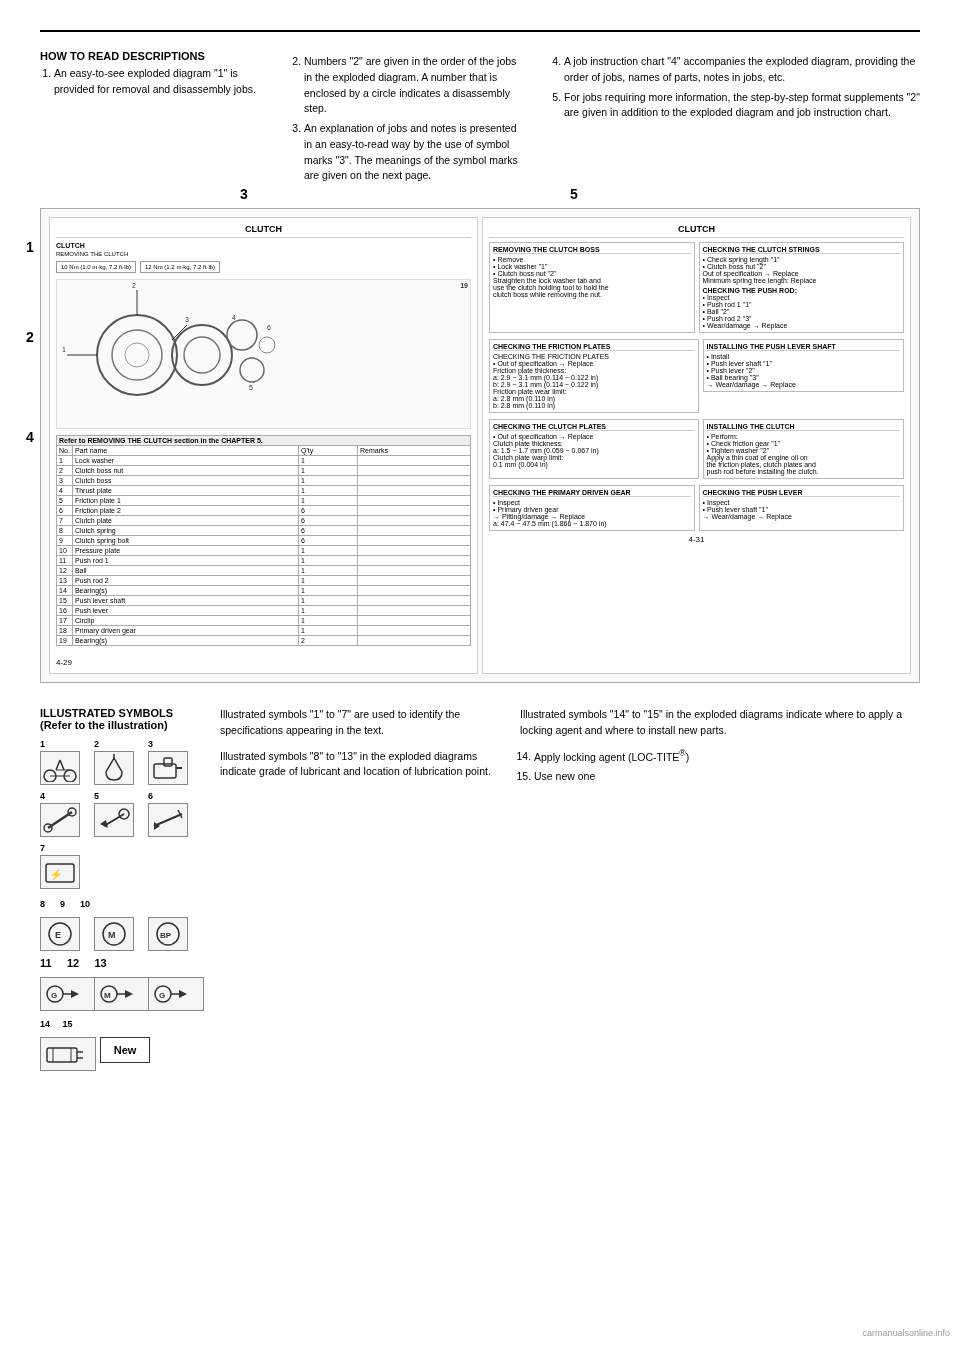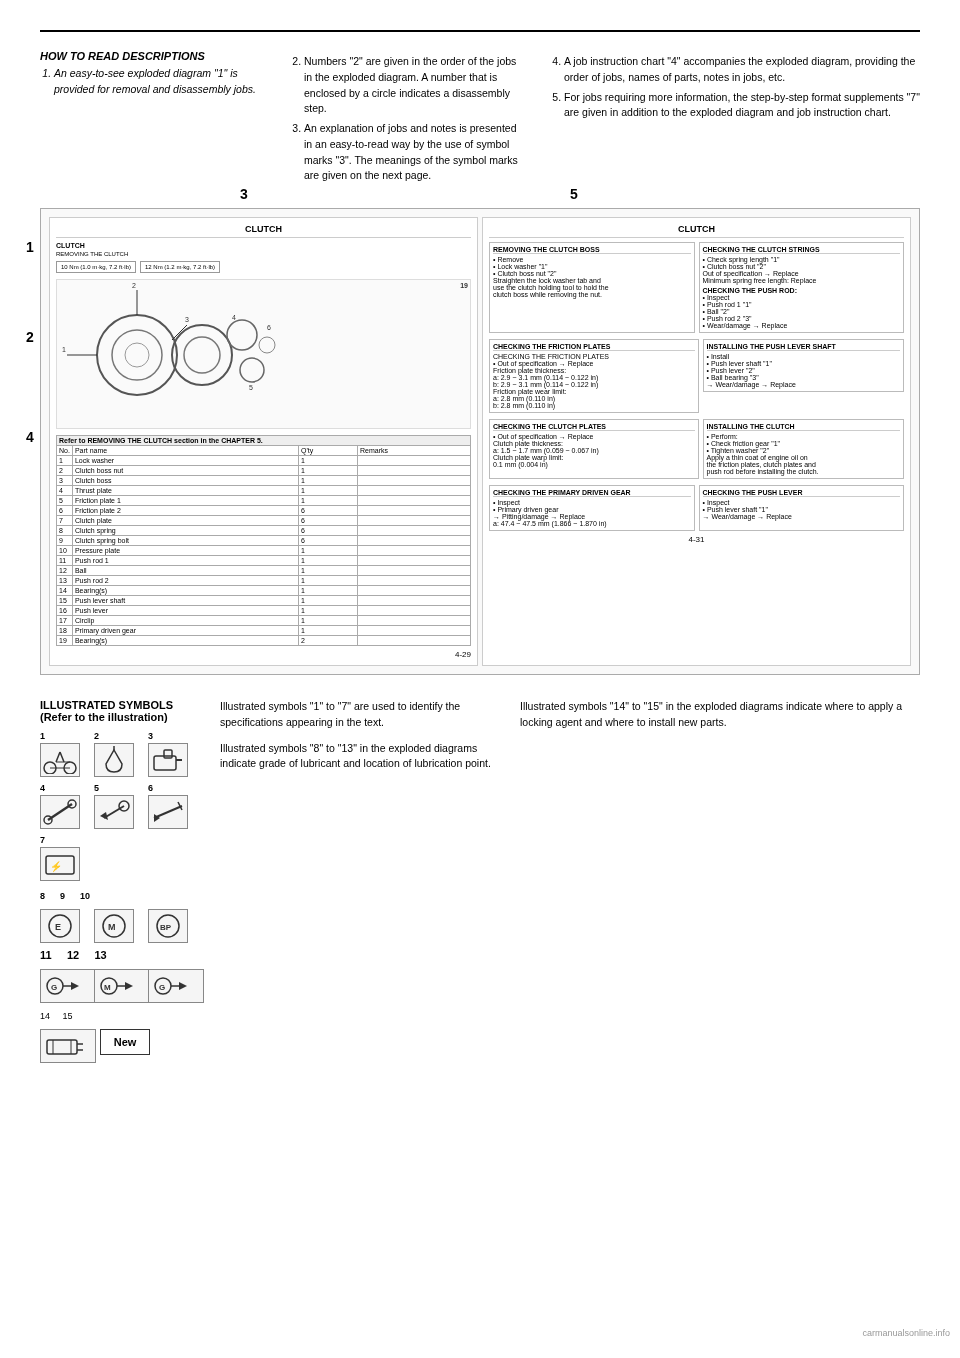--- a/index.html
+++ b/index.html
@@ -17,21 +17,20 @@
       margin-bottom: 18px;
     }
     .section-top {
       display: flex;
       gap: 30px;
       margin-bottom: 20px;
     }
     .col-left {
       width: 220px;
       flex-shrink: 0;
-      font-style: italic;
     }
     .col-middle {
       width: 230px;
       flex-shrink: 0;
     }
     .col-right {
       flex: 1;
     }
     h2.section-title {
       font-size: 11px;
@@ -220,21 +219,21 @@
   </div>
   <div class="col-middle">
     <ol start="2">
       <li>Numbers "2" are given in the order of the jobs in the exploded diagram. A number that is enclosed by a circle indicates a disassembly step.</li>
       <li>An explanation of jobs and notes is presented in an easy-to-read way by the use of symbol marks "3". The meanings of the symbol marks are given on the next page.</li>
     </ol>
   </div>
   <div class="col-right">
     <ol start="4">
       <li>A job instruction chart "4" accompanies the exploded diagram, providing the order of jobs, names of parts, notes in jobs, etc.</li>
-      <li>For jobs requiring more information, the step-by-step format supplements "7" are given in addition to the exploded diagram and job instruction chart.</li>
+      <li>For jobs requiring more information, the step-by-step format supplements "2" are given in addition to the exploded diagram and job instruction chart.</li>
     </ol>
   </div>
 </div>
 
 <div style="position:relative; margin: 20px 0;">
 
   <span class="diagram-number num-3">3</span>
   <span class="diagram-number num-5">5</span>
 
   <div class="diagram-area">
@@ -399,21 +398,21 @@
               <td></td>
             </tr>
         <tr>
               <td>19</td>
               <td>Bearing(s)</td>
               <td>2</td>
               <td></td>
             </tr>
       </tbody>
         </table>
-      <div style="text-align:right; font-size:8px; margin-top:4px;">4-29</div>
+      <div style="text-align:left; font-size:8px; margin-top:12px;">4-29</div>
     </div>
 
     <div class="diagram-right">
       <div class="diagram-title">CLUTCH</div>
       <div class="right-panel-sections">
 
         <div style="display:flex; gap:4px;">
           <div class="rp-section" style="flex:1;">
             <div class="rp-title">REMOVING THE CLUTCH BOSS</div>
             <div>• Remove<br>• Lock washer "1"<br>• Clutch boss nut "2"<br>Straighten the lock washer tab and<br>use the clutch holding tool to hold the<br>clutch boss while removing the nut.</div>
@@ -615,21 +614,21 @@
             <circle cx="12" cy="14" r="8" fill="none" stroke="#333" stroke-width="1.5"></circle>
             <text x="8" y="18" font-size="8" fill="#333" font-weight="bold">G</text>
             <line x1="20" y1="14" x2="28" y2="14" stroke="#333" stroke-width="1.5"></line>
             <polygon points="28,10 36,14 28,18" fill="#333"></polygon>
           </svg>
         </div>
       </div>
     </div>
 
     <div style="margin-top:6px;">
-      <span style="font-size:9px; font-weight:normal;">14&nbsp;&nbsp;&nbsp;&nbsp;&nbsp;15</span>
+      <span style="font-size:9px; font-weight:bold;">14&nbsp;&nbsp;&nbsp;&nbsp;&nbsp;15</span>
     </div>
     <div class="symbols-row5">
       <div class="symbol-item">
         <div class="symbol-wide">
           <svg width="50" height="28">
             <rect x="4" y="8" width="30" height="14" rx="2" fill="none" stroke="#333" stroke-width="1.5"></rect>
             <line x1="10" y1="8" x2="10" y2="22" stroke="#333" stroke-width="1"></line>
             <line x1="28" y1="8" x2="28" y2="22" stroke="#333" stroke-width="1"></line>
             <line x1="34" y1="12" x2="40" y2="12" stroke="#333" stroke-width="1.5"></line>
             <line x1="34" y1="18" x2="40" y2="18" stroke="#333" stroke-width="1.5"></line>
@@ -645,17 +644,21 @@
 
   </div>
 
   <div class="symbols-middle">
     <p>Illustrated symbols "1" to "7" are used to identify the specifications appearing in the text.</p>
     <p style="margin-top:10px;">Illustrated symbols "8" to "13" in the exploded diagrams indicate grade of lubricant and location of lubrication point.</p>
   </div>
 
   <div class="symbols-right">
     <p>Illustrated symbols "14" to "15" in the exploded diagrams indicate where to apply a locking agent and where to install new parts.</p>
+    <ol start="14" style="margin-top:8px;">
+      <li>Apply locking agent (LOC-TITE<sup>®</sup>)</li>
+      <li>Use new one</li>
+    </ol>
   </div>
 
 </div>
 
 <div class="watermark">carmanualsonline.info</div>
 
 </body></html>

